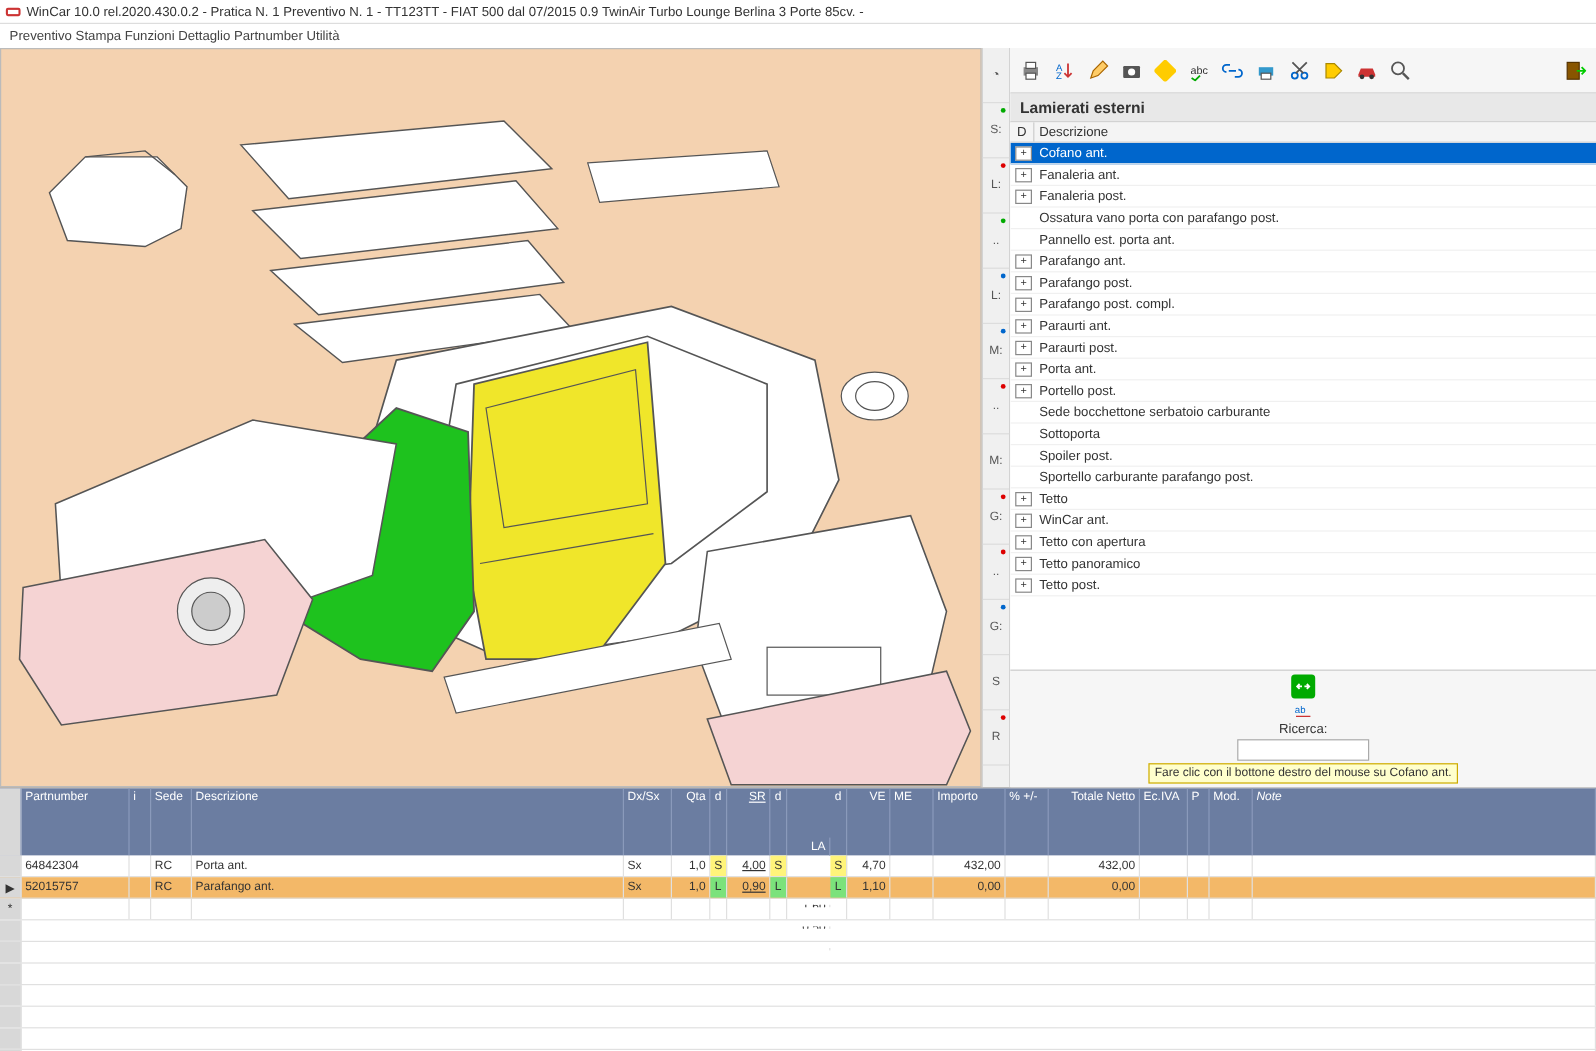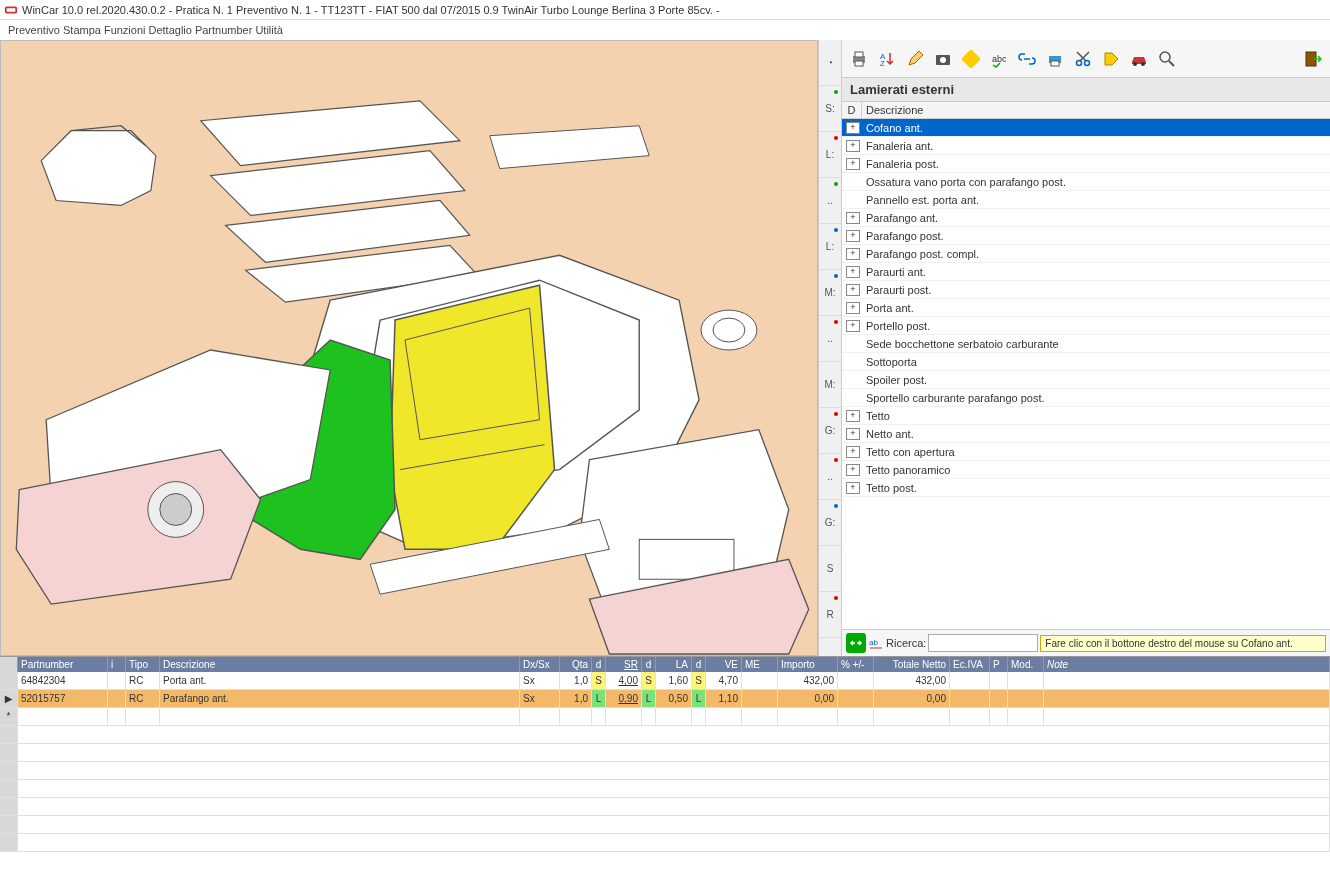--- a/index.html
+++ b/index.html
@@ -20,41 +20,41 @@
   .tool-gap { flex: 1; }
   .panel-title { font-weight: bold; font-size: 13px; padding: 4px 8px; background: #e8e8e8; border-bottom: 1px solid #ccc; }
   .list-header { display: flex; background: #f4f4f4; border-bottom: 1px solid #ccc; font-size: 11px; }
   .list-header .hd-d { width: 20px; text-align: center; border-right: 1px solid #ccc; padding: 2px; }
   .list-header .hd-desc { flex: 1; padding: 2px 4px; }
   .tree { flex: 1; overflow-y: auto; background: #fff; }
   .tree-row { display: flex; align-items: center; height: 18px; padding: 0 4px; border-bottom: 1px solid #f0f0f0; cursor: default; }
   .tree-row.selected { background: #0066cc; color: #fff; }
   .tree-row .exp { width: 14px; height: 12px; border: 1px solid #888; display: flex; align-items: center; justify-content: center; font-size: 9px; line-height: 1; margin-right: 6px; background: #fff; color: #333; }
   .tree-row .exp.empty { border: none; }
-  .search-row { display: flex; align-items: center; padding: 3px 4px; gap: 2px; border-top: 1px solid #ccc; background: #f6f6f6; }
+  .search-row { display: flex; align-items: center; padding: 3px 4px; gap: 2px; border-top: 1px solid #ccc; background: #f6f6f6; flex-direction: column; }
   .search-row input { width: 110px; height: 18px; border: 1px solid #aaa; padding: 0 3px; font-size: 11px; }
   .hint-box { background: #ffffcc; border: 1px solid #ccaa00; padding: 2px 4px; font-size: 10px; flex: 1; overflow: hidden; white-space: nowrap; text-overflow: ellipsis; }
   .refresh-btn { width: 20px; height: 20px; background: #0a0; border-radius: 3px; display: flex; align-items: center; justify-content: center; color: #fff; }
   .grid { border-top: 1px solid #999; }
   .grid-header { display: flex; background: #6b7da1; color: #fff; font-size: 10px; }
   .grid-header > div { border-right: 1px solid #8a9abb; padding: 2px 3px; overflow: hidden; white-space: nowrap; }
   .grid-body { background: #fff; }
   .grid-row { display: flex; height: 18px; border-bottom: 1px solid #e0e0e0; }
   .grid-row > div { border-right: 1px solid #e0e0e0; padding: 1px 3px; overflow: hidden; white-space: nowrap; font-size: 10px; display: flex; align-items: center; }
   .grid-row.sel { background: #f3b868; }
   .row-marker { width: 18px; background: #d8d8d8; border-right: 1px solid #bbb; display: flex; align-items: center; justify-content: center; }
   .c-pn { width: 90px; }
   .c-i { width: 18px; }
   .c-tipo { width: 34px; }
   .c-desc { width: 360px; }
   .c-dxsx { width: 40px; }
   .c-qta { width: 32px; text-align: right; justify-content: flex-end; }
   .c-d { width: 14px; text-align: center; justify-content: center; }
   .c-sr { width: 36px; text-align: right; justify-content: flex-end; text-decoration: underline; }
-  .c-la { width: 36px; text-align: right; justify-content: flex-end; }
+  .c-la { width: 36px; text-align: right; justify-content: flex-end; margin-top: 41px; }
   .c-ve { width: 36px; text-align: right; justify-content: flex-end; }
   .c-me { width: 36px; }
   .c-imp { width: 60px; text-align: left; justify-content: flex-end; }
   .c-pct { width: 36px; }
   .c-tn { width: 76px; text-align: right; justify-content: flex-end; }
   .c-iva { width: 40px; }
   .c-p { width: 18px; }
   .c-mod { width: 36px; }
   .c-note { flex: 1; font-style: italic; }
   .cell-s { background: #fff47a; }
@@ -295,21 +295,21 @@
         <div class="tree-row">
           <span class="exp empty"></span>
           <span>Sportello carburante parafango post.</span>
         </div>
         <div class="tree-row">
           <span class="exp">+</span>
           <span>Tetto</span>
         </div>
         <div class="tree-row">
           <span class="exp">+</span>
-          <span>Netto ant.</span>
+          <span>WinCar ant.</span>
         </div>
         <div class="tree-row">
           <span class="exp">+</span>
           <span>Tetto con apertura</span>
         </div>
         <div class="tree-row">
           <span class="exp">+</span>
           <span>Tetto panoramico</span>
         </div>
         <div class="tree-row">
@@ -332,21 +332,21 @@
       <div class="hint-box">Fare clic con il bottone destro del mouse su Cofano ant.</div>
     </div>
   </div>
 </div>
 
 <div class="grid">
   <div class="grid-header">
     <div class="row-marker"></div>
     <div class="c-pn">Partnumber</div>
     <div class="c-i">i</div>
-    <div class="c-tipo">Tipo</div>
+    <div class="c-tipo">Sede</div>
     <div class="c-desc">Descrizione</div>
     <div class="c-dxsx">Dx/Sx</div>
     <div class="c-qta">Qta</div>
     <div class="c-d">d</div>
     <div class="c-sr">SR</div>
     <div class="c-d">d</div>
     <div class="c-la">LA</div>
     <div class="c-d">d</div>
     <div class="c-ve">VE</div>
     <div class="c-me">ME</div>

